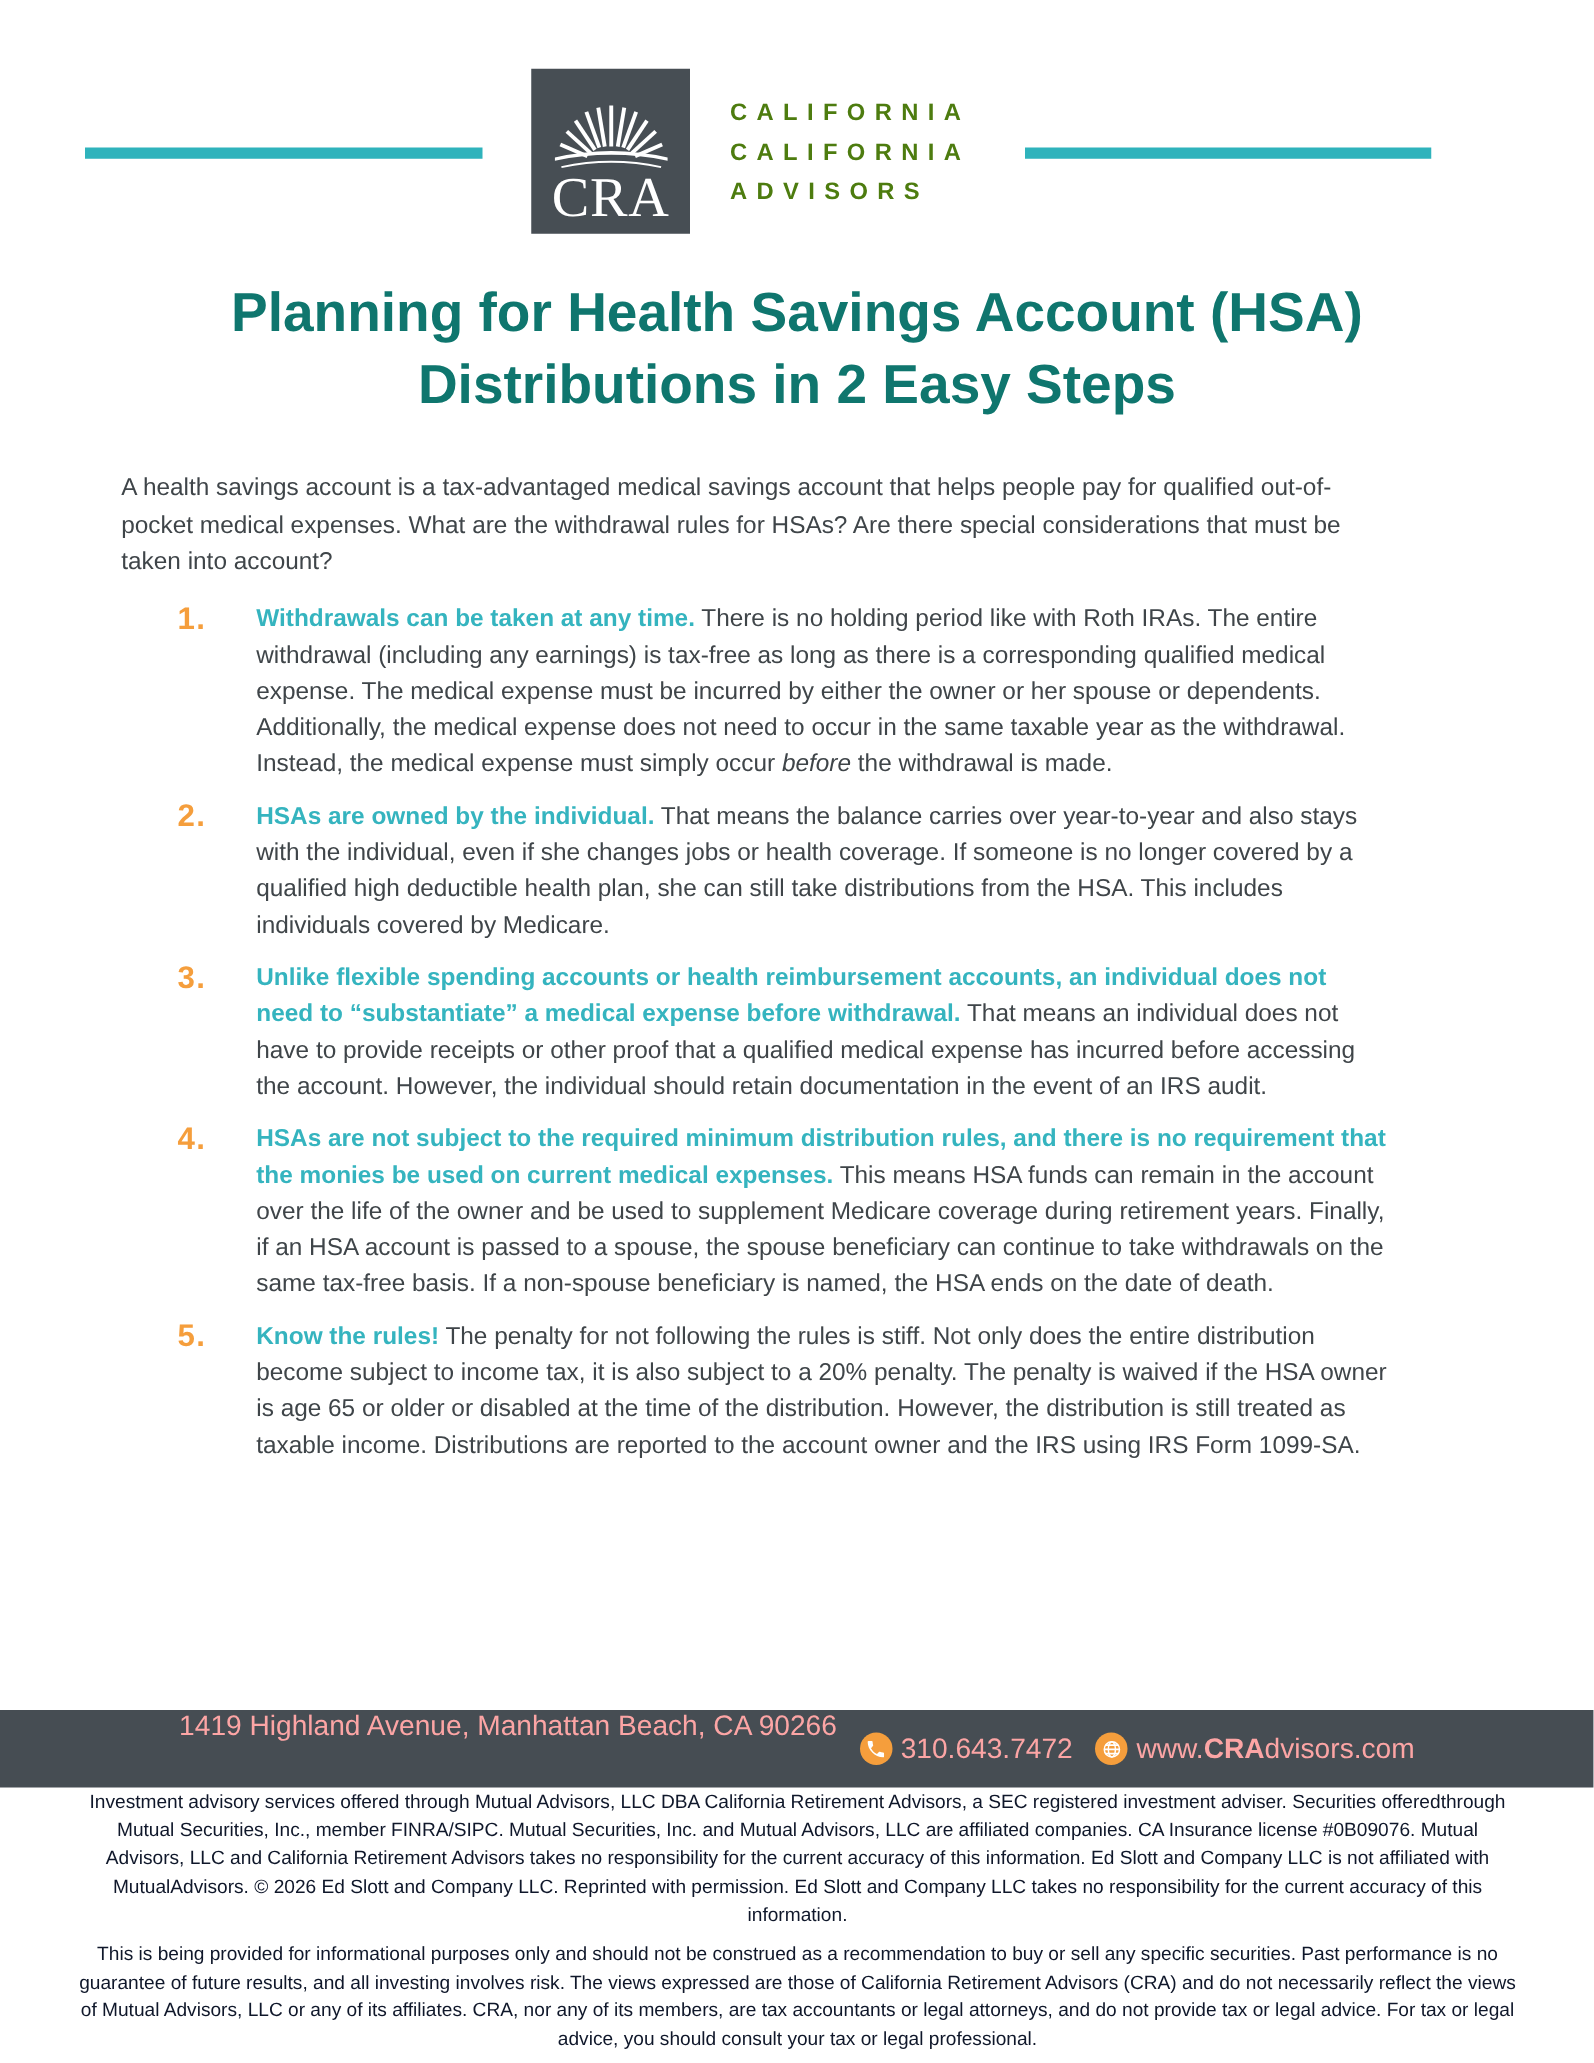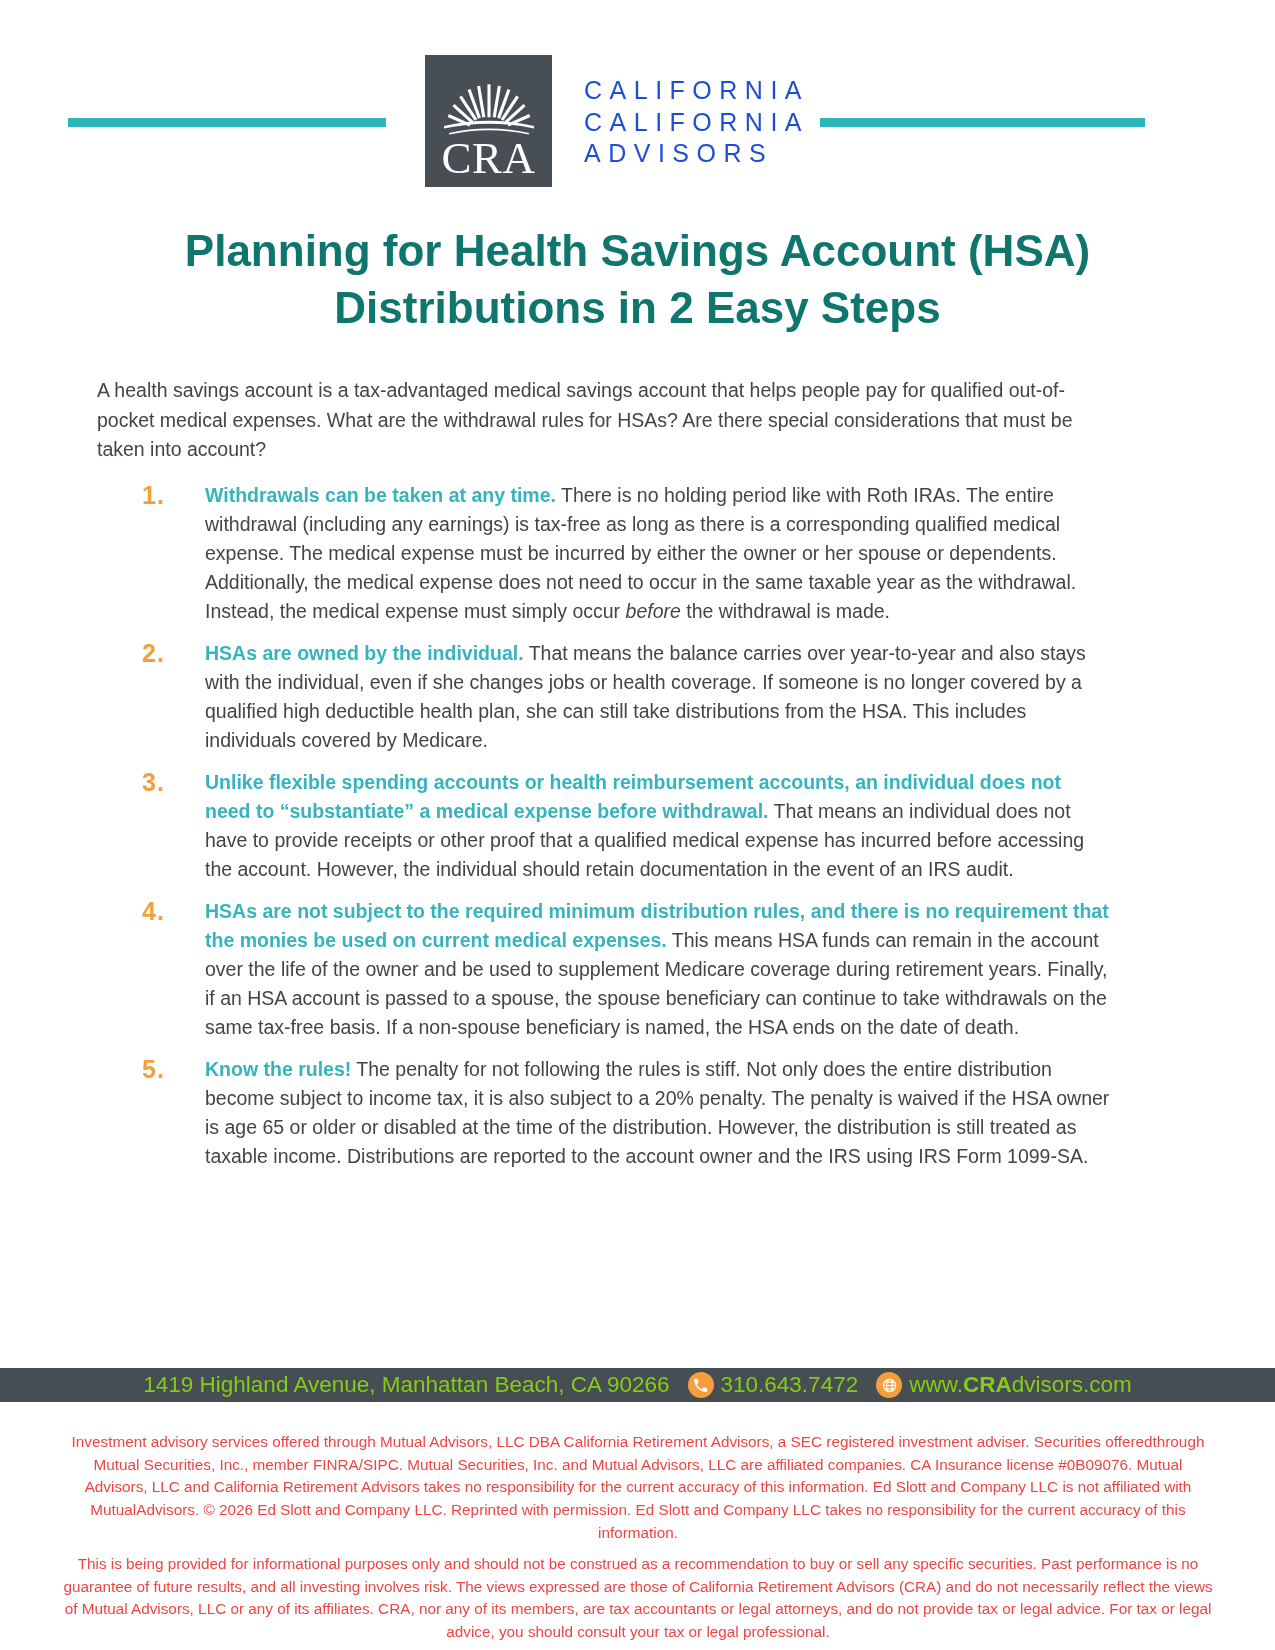--- a/index.html
+++ b/index.html
@@ -22,21 +22,21 @@
     display:flex;flex-direction:column;align-items:center;justify-content:flex-end;
     box-sizing:border-box;padding-bottom:8px;
   }
   .logo-sun{width:104px;height:58px;display:block;margin-bottom:2px;}
   .logo-acronym{
     font-family:"Liberation Serif", serif;
     color:#ffffff;font-size:45px;line-height:42px;letter-spacing:0.5px;
   }
   .brand{
     position:absolute;left:584px;top:75px;
-    color:#1d4ed8;font-size:25px;font-weight:400;
+    color:#4d7c0f;font-size:19px;font-weight:700;
     letter-spacing:7.5px;line-height:31.5px;white-space:nowrap;
   }
 
   
   .title{
     position:absolute;top:222px;left:0;width:100%;text-align:center;
     color:#0f766e;font-weight:700;font-size:44px;line-height:57px;
   }
   .intro{
     position:absolute;left:97px;top:376px;width:1020px;
@@ -49,39 +49,39 @@
   .step-num{
     width:63px;flex-shrink:0;
     color:#F59E3C;font-size:25px;font-weight:800;line-height:29px;letter-spacing:1px;
   }
   .step-text{width:905px;color:#3F4549;font-size:19.5px;line-height:29px;}
   .step-lead{color:#35B4BF;font-weight:700;text-align:center;}
   .step-text em{}
 
   
   .footer-bar{
-    position:absolute;top:1368px;left:0;width:1275px;height:34px;
-    background:#464D53;color:#84cc16;
-    display:flex;align-items:center;justify-content:center;
+    position:absolute;top:1368px;left:0;width:1275px;height:62px;
+    background:#464D53;color:#fca5a5;
+    display:flex;justify-content:center;
     font-size:22.5px;
   }
   .footer-group{display:flex;align-items:center;}
   .footer-sep{width:18px;}
   .icon-circle{
     width:26px;height:26px;border-radius:50%;background:#F59E3C;
     display:flex;align-items:center;justify-content:center;
     margin-right:7px;flex-shrink:0;
   }
   .icon-circle svg{width:17px;height:17px;display:block;}
   .website .bold{font-weight:700;}
 
   
   .disc{
     position:absolute;left:63px;width:1150px;text-align:center;
-    color:#ef4444;font-size:15.3px;line-height:22.7px;
+    color:#0f172a;font-size:15.3px;line-height:22.7px;
   }
   .disc1{top:1431px;}
   .disc2{top:1553px;}
 </style>
 </head>
 <body>
 
 <div class="page">
 
   <div class="bar bar-left"></div>

